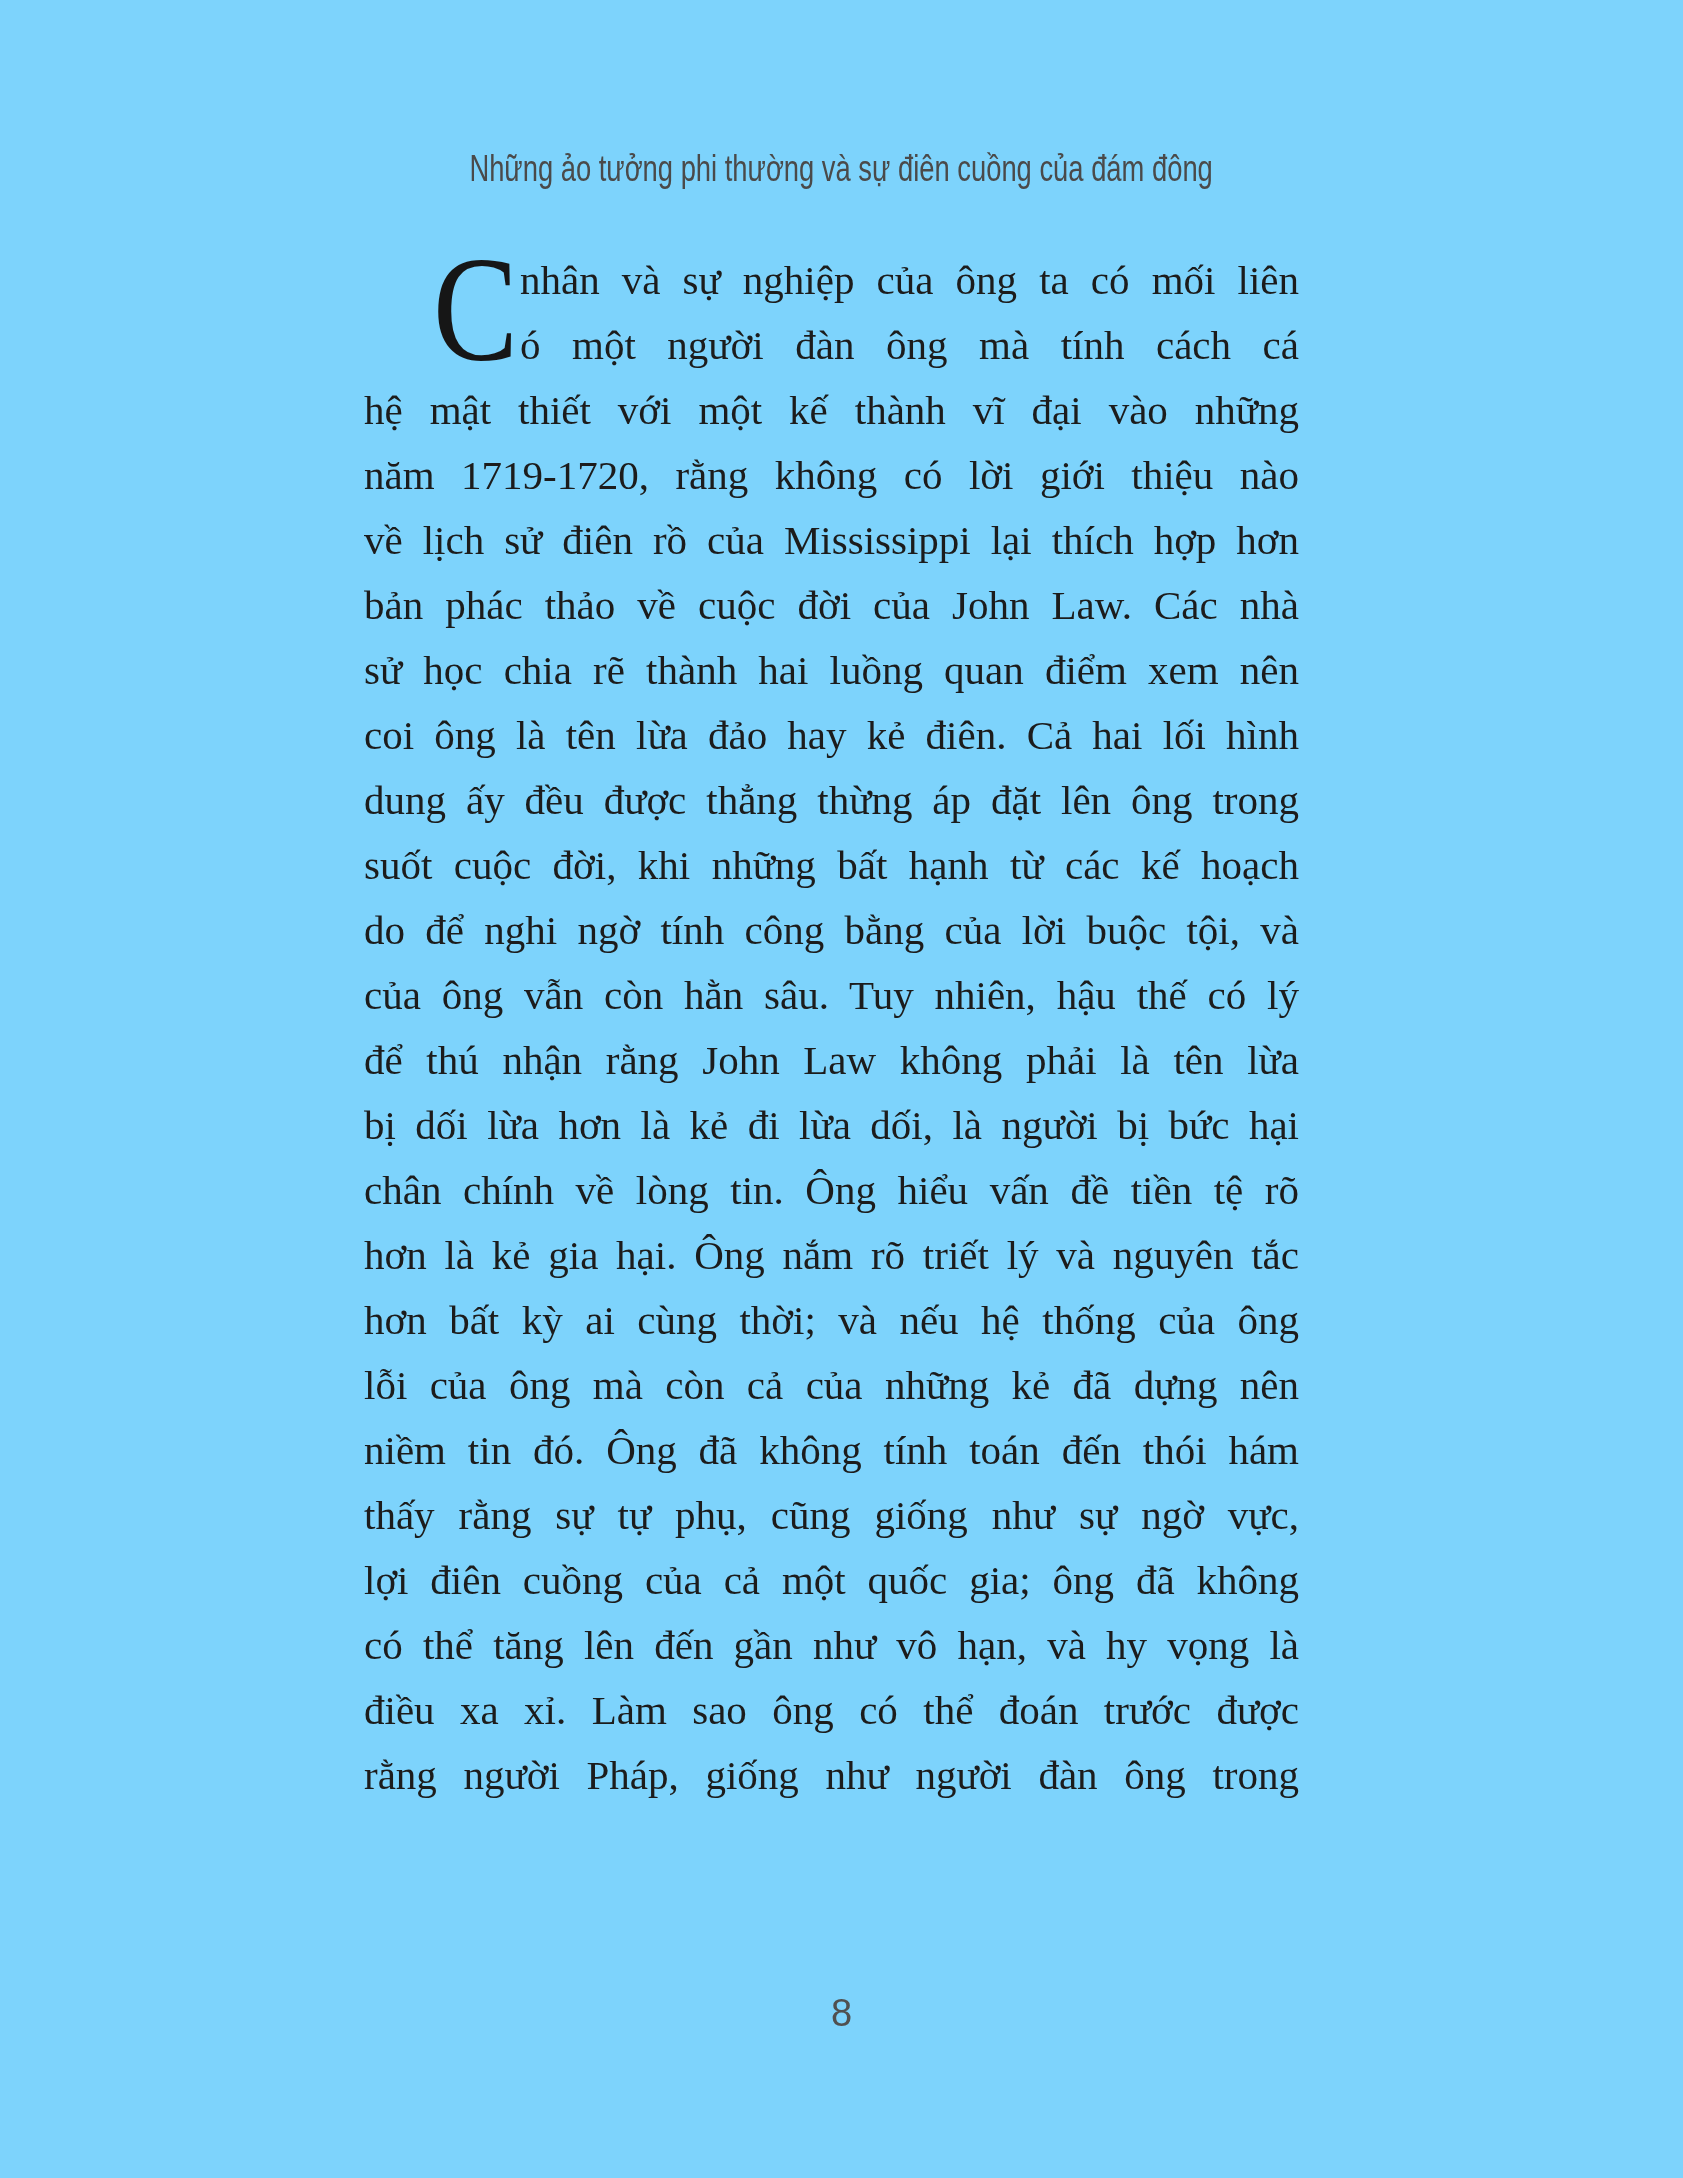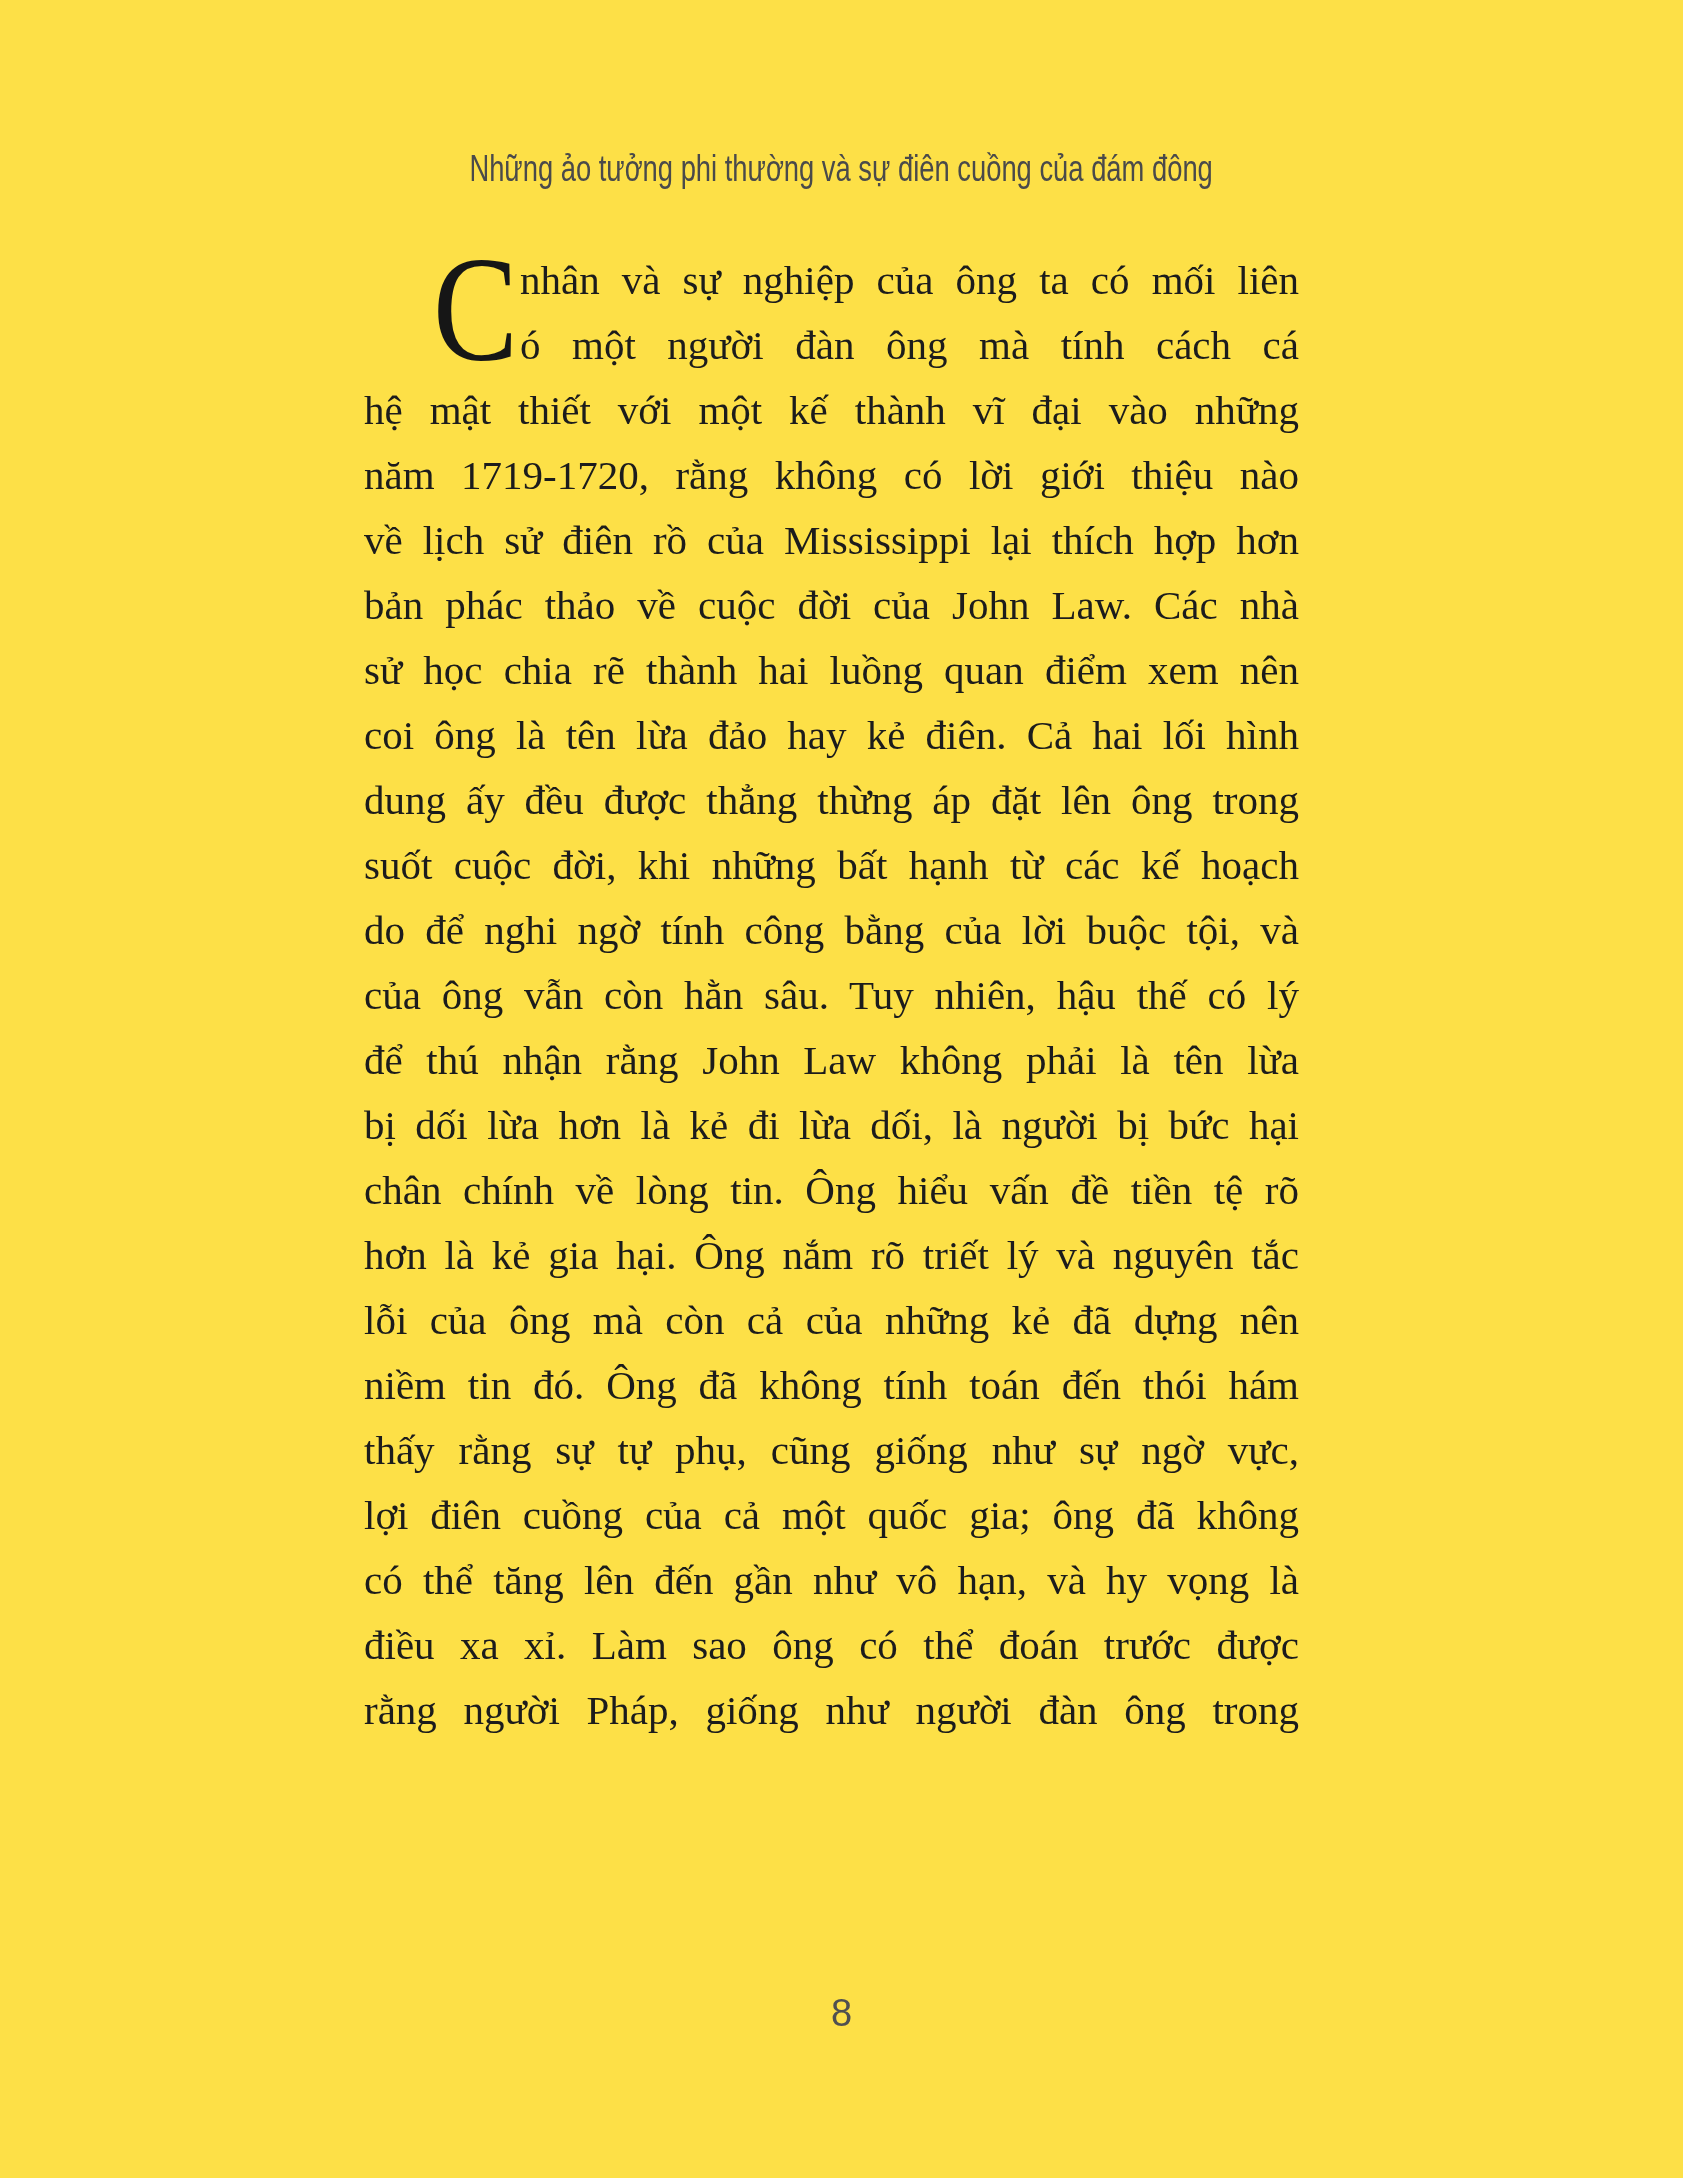--- a/index.html
+++ b/index.html
@@ -12,21 +12,21 @@
     height: 2178px;
     background: #ffffff;
     position: relative;
     font-family: "Liberation Serif", serif;
   }
   .book-page {
     position: absolute;
     left: 0; top: 0;
     width: 1683px;
     height: 2178px;
-    background: #fde047;
+    background: #7dd3fc;
     overflow: hidden;
   }
   
   .running-header {
     position: absolute;
     top: 149px;
     left: 0;
     width: 1683px;
     text-align: center;
     color: #4a4a4a;
@@ -111,20 +111,21 @@
     <div class="line">sử học chia rẽ thành hai luồng quan điểm xem nên</div>
     <div class="line">coi ông là tên lừa đảo hay kẻ điên. Cả hai lối hình</div>
     <div class="line">dung ấy đều được thẳng thừng áp đặt lên ông trong</div>
     <div class="line">suốt cuộc đời, khi những bất hạnh từ các kế hoạch</div>
     <div class="line">do để nghi ngờ tính công bằng của lời buộc tội, và</div>
     <div class="line">của ông vẫn còn hằn sâu. Tuy nhiên, hậu thế có lý</div>
     <div class="line">để thú nhận rằng John Law không phải là tên lừa</div>
     <div class="line">bị dối lừa hơn là kẻ đi lừa dối, là người bị bức hại</div>
     <div class="line">chân chính về lòng tin. Ông hiểu vấn đề tiền tệ rõ</div>
     <div class="line">hơn là kẻ gia hại. Ông nắm rõ triết lý và nguyên tắc</div>
+    <div class="line">hơn bất kỳ ai cùng thời; và nếu hệ thống của ông</div>
     <div class="line">lỗi của ông mà còn cả của những kẻ đã dựng nên</div>
     <div class="line">niềm tin đó. Ông đã không tính toán đến thói hám</div>
     <div class="line">thấy rằng sự tự phụ, cũng giống như sự ngờ vực,</div>
     <div class="line">lợi điên cuồng của cả một quốc gia; ông đã không</div>
     <div class="line">có thể tăng lên đến gần như vô hạn, và hy vọng là</div>
     <div class="line">điều xa xỉ. Làm sao ông có thể đoán trước được</div>
     <div class="line">rằng người Pháp, giống như người đàn ông trong</div>
   </div>
 
   <div class="page-number">8</div>

